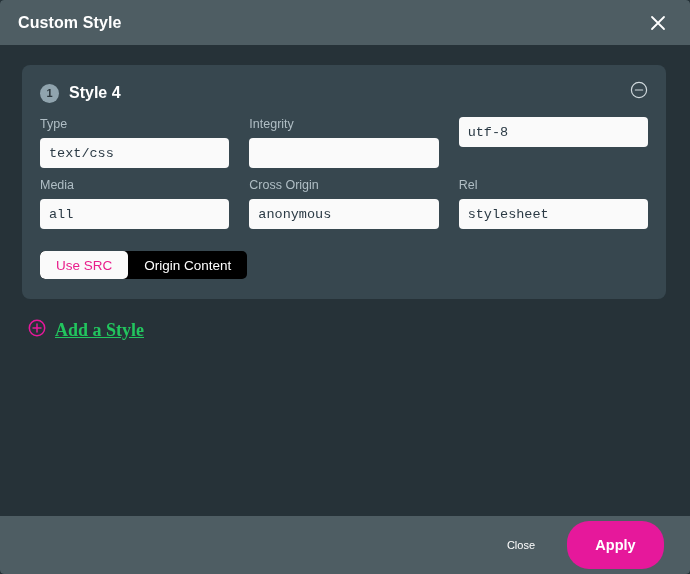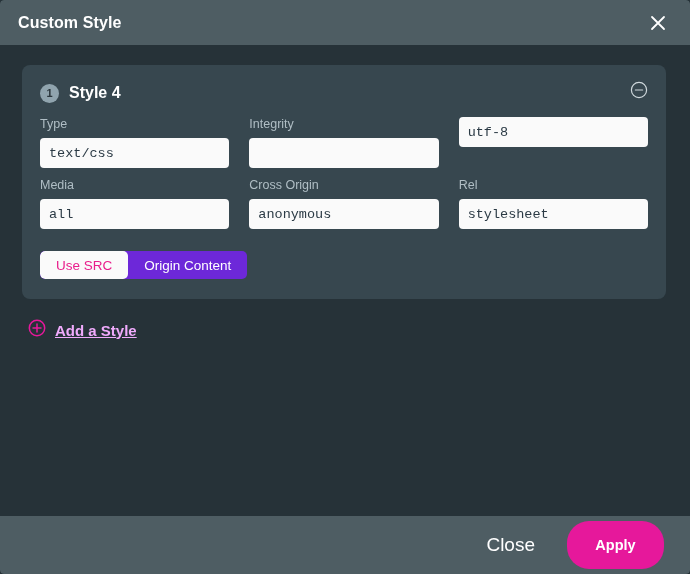--- a/index.html
+++ b/index.html
@@ -138,21 +138,21 @@
     font-size: 13.5px;
     color: #2b3a45;
     outline: none;
   }
   .text-input::placeholder { color: #90a4ae; }
 
   
   .toggle-wrap { margin-top: 22px; }
   .toggle-group {
     display: inline-flex;
-    background: #6d28d9;
+    background: #000000;
     border-radius: 5px;
     overflow: hidden;
     height: 28px;
   }
   .toggle-btn {
     border: none;
     height: 28px;
     padding: 0 16px;
     font-family: "Liberation Sans", sans-serif;
     font-size: 13.5px;
@@ -202,45 +202,46 @@
   .add-style {
     display: flex;
     align-items: center;
     gap: 9px;
     margin-top: 20px;
     margin-left: 6px;
     width: fit-content;
     cursor: pointer;
   }
   .add-style-label {
-    color: #f0abfc;
-    font-size: 15px;
+    color: #22c55e;
+    font-size: 18px;
     text-decoration: underline;
     font-weight: bold;
+    font-family: Liberation Serif, serif;
   }
 
   
   .footer {
     height: 58px;
     min-height: 58px;
     background: #4e5d63;
     border-radius: 0 0 4px 4px;
     display: flex;
     align-items: center;
     justify-content: flex-end;
     padding: 0 26px 0 0;
     gap: 22px;
     box-sizing: border-box;
   }
   .close-text-btn {
     background: transparent;
     border: none;
     color: #ffffff;
     font-family: "Liberation Sans", sans-serif;
-    font-size: 19px;
+    font-size: 11px;
     cursor: pointer;
     padding: 8px 10px;
   }
   .apply-btn {
     background: #e6189b;
     border: none;
     border-radius: 22px;
     color: #ffffff;
     font-family: "Liberation Sans", sans-serif;
     font-size: 14.5px;

